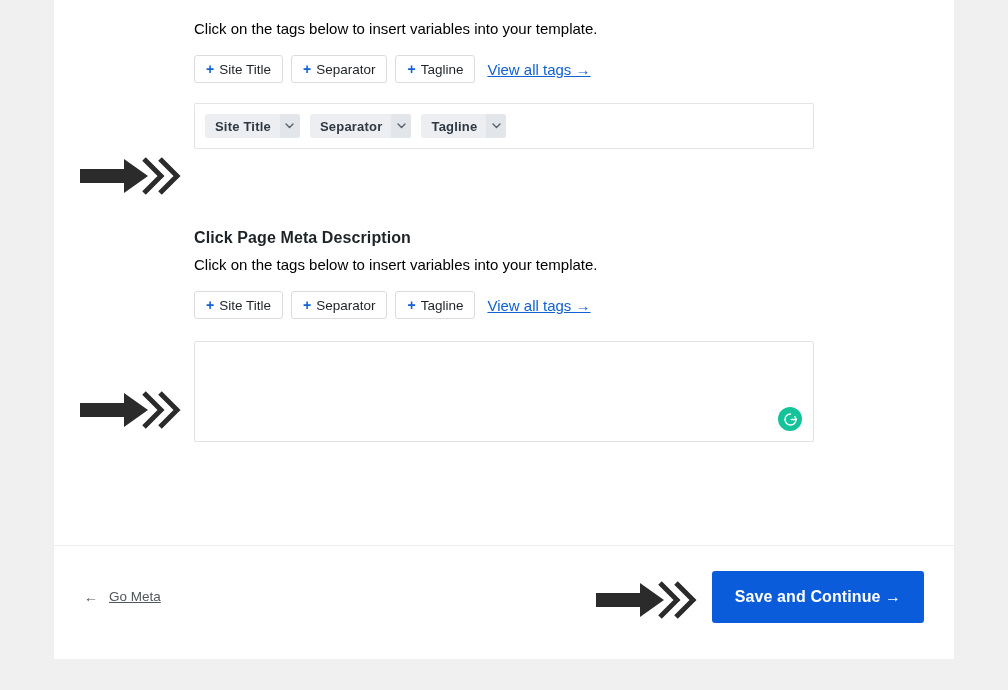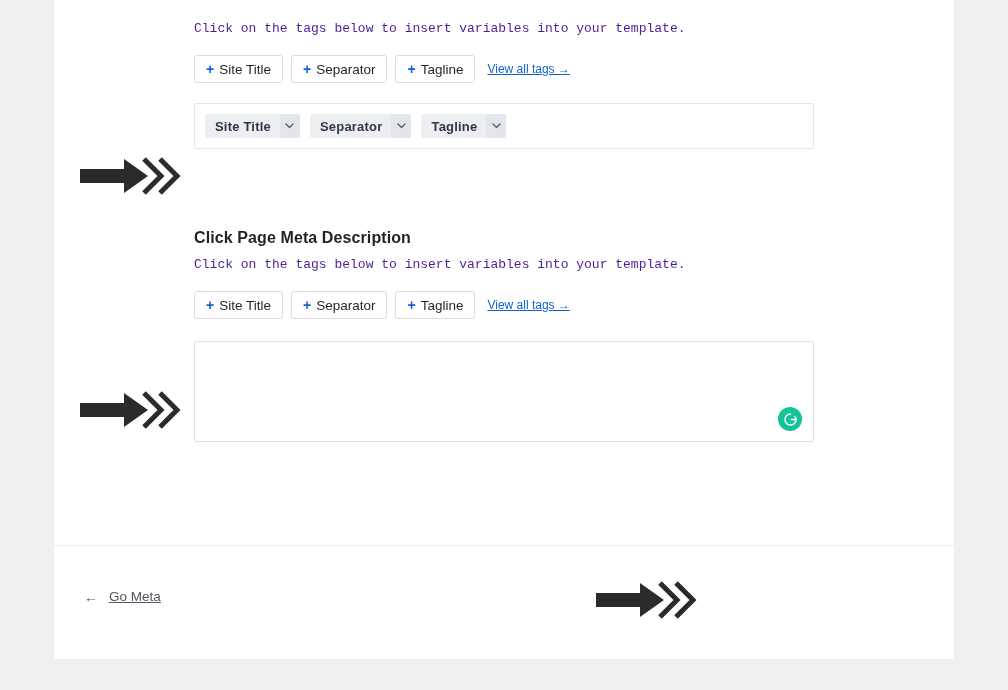--- a/index.html
+++ b/index.html
@@ -45,25 +45,24 @@
 
   .section-title {
     font-size: 16px;
     font-weight: bold;
     color: #1d2327;
     letter-spacing: .1px;
     margin: 0 0 9px 0;
     line-height: 19px;
   }
   .section-desc {
-    font-size: 13px;
-    color: #4c1d95;
+    font-size: 15px;
+    color: #000000;
     margin: 0 0 18px 0;
     line-height: 17px;
-    font-family: Liberation Mono, monospace;
   }
 
   
   .tag-row {
     display: flex;
     align-items: center;
     gap: 8px;
     height: 28px;
   }
   .tag-btn {
@@ -83,21 +82,21 @@
     white-space: nowrap;
   }
   .tag-btn .plus {
     color: #1161d1;
     font-size: 14px;
     font-weight: bold;
     line-height: 1;
   }
   .view-all-link {
     margin-left: 4px;
-    font-size: 12px;
+    font-size: 15px;
     color: #1161d1;
     text-decoration: underline;
     cursor: pointer;
     white-space: nowrap;
     text-align: center;
   }
 
   
   .template-input {
     position: relative;
@@ -324,20 +323,21 @@
 
   </div>
 
   <div id="card-footer">
 
     <div id="go-back">
       <span class="back-arrow">←</span>
       <span class="back-label">Go Meta</span>
     </div>
 
+    <button id="save-continue-button">Save and Continue →</button>
   </div>
 
 </div>
 
 <div class="anno-arrow" id="anno-arrow-title">
   <svg width="104" height="46" viewBox="0 0 104 46">
     <rect x="0" y="15" width="54" height="14" fill="#2b2b2b"></rect>
     <path d="M44 5 L68 22 L44 39 Z" fill="#2b2b2b"></path>
     <path d="M64 5 L81 22 L64 39" fill="none" stroke="#2b2b2b" stroke-width="5" stroke-linejoin="miter"></path>
     <path d="M80 5 L97 22 L80 39" fill="none" stroke="#2b2b2b" stroke-width="5" stroke-linejoin="miter"></path>

